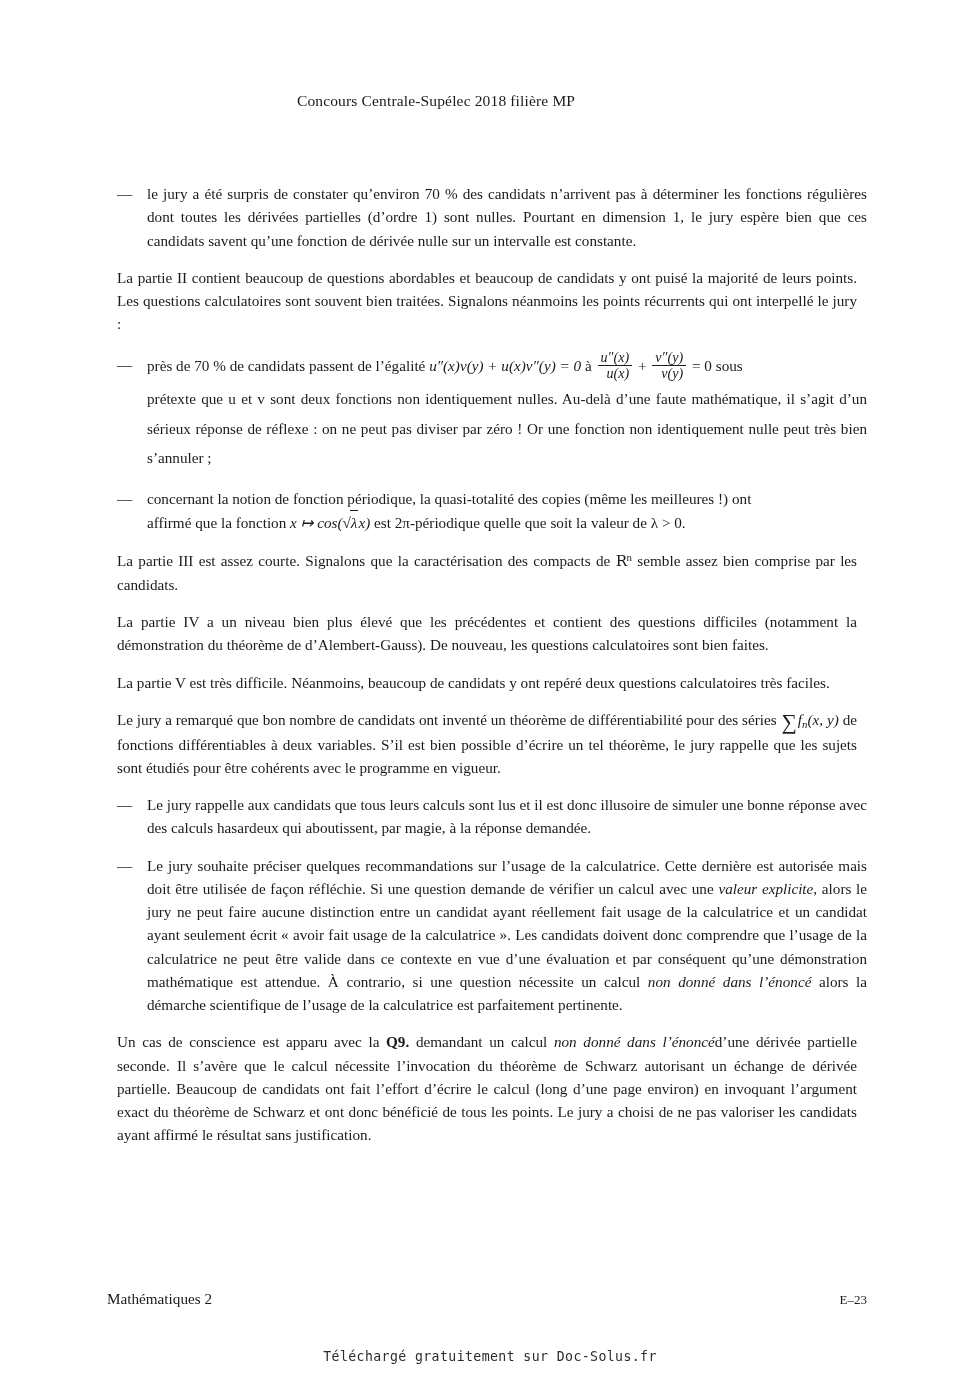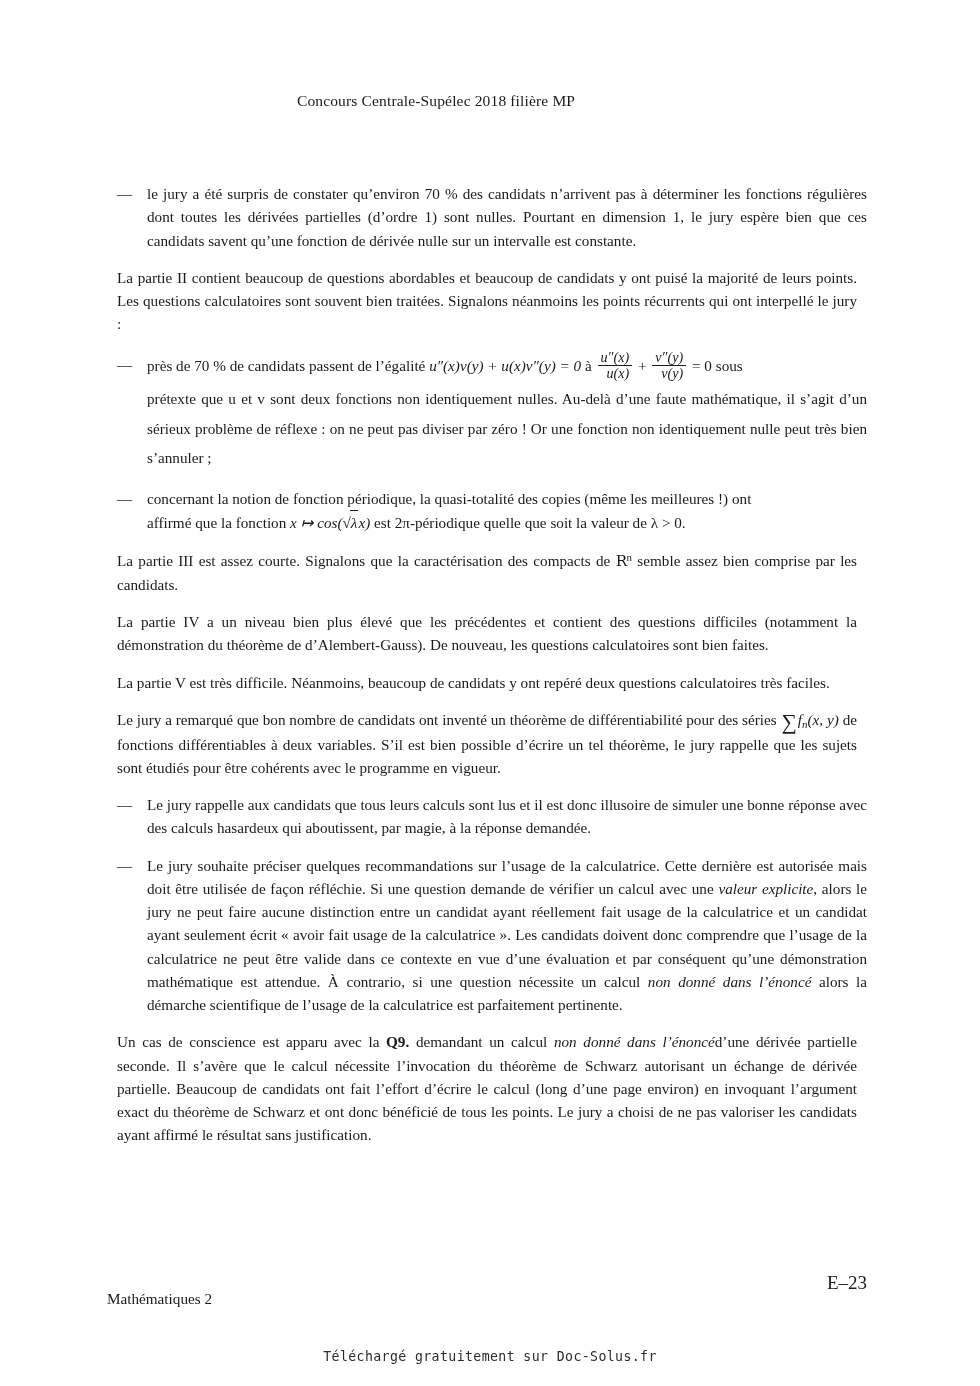--- a/index.html
+++ b/index.html
@@ -99,22 +99,22 @@
 
   .footer-left {
     position: absolute;
     left: 107px;
     bottom: 78px;
     font-size: 15.2px;
   }
   .footer-right {
     position: absolute;
     right: 113px;
-    bottom: 92px;
-    font-size: 19px;
+    bottom: 78px;
+    font-size: 13px;
     margin-top: 15px;
   }
   .dl-bar {
     position: absolute;
     left: 0;
     bottom: 22px;
     width: 980px;
     text-align: center;
     font-family: "DejaVu Sans Mono", monospace;
     font-size: 13.2px;
@@ -151,21 +151,21 @@
         <span class="num mi">u″(x)</span>
         <span class="den mi">u(x)</span>
       </span>
       <span>+</span>
       <span class="frac">
         <span class="num mi">v″(y)</span>
         <span class="den mi">v(y)</span>
       </span>
       <span>= 0</span>
       <span>sous</span>
-      <span style="display:block; margin-top:2px;">prétexte que u et v sont deux fonctions non identiquement nulles. Au-delà d’une faute mathématique, il s’agit d’un sérieux problème de réflexe : on ne peut pas diviser par zéro ! Or une fonction non identiquement nulle peut très bien s’annuler ;</span>
+      <span style="display:block; margin-top:2px;">prétexte que u et v sont deux fonctions non identiquement nulles. Au-delà d’une faute mathématique, il s’agit d’un sérieux réponse de réflexe : on ne peut pas diviser par zéro ! Or une fonction non identiquement nulle peut très bien s’annuler ;</span>
     </div>
 
     <div class="bullet">
       <span class="dash">—</span>
       <span>concernant la notion de fonction périodique, la quasi-totalité des copies (même les meilleures !) ont</span>
       <span style="display:block;">
         <span>affirmé que la fonction</span>
         <span class="mi">x ↦ cos(</span><span class="sqrt-sign">√</span><span class="sqrt mi">λ</span><span class="mi">x)</span>
         <span>est 2π-périodique quelle que soit la valeur de λ &gt; 0.</span>
       </span>

